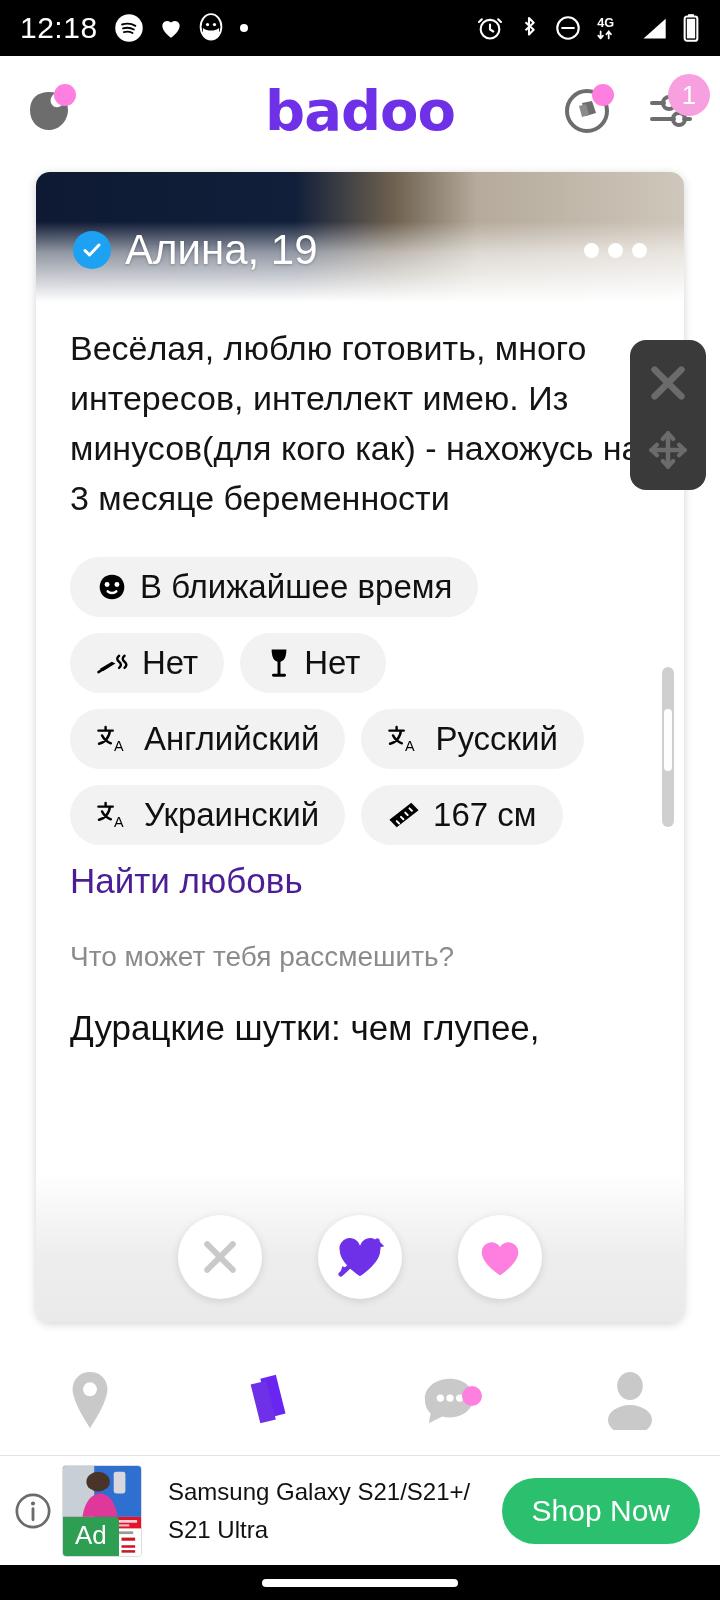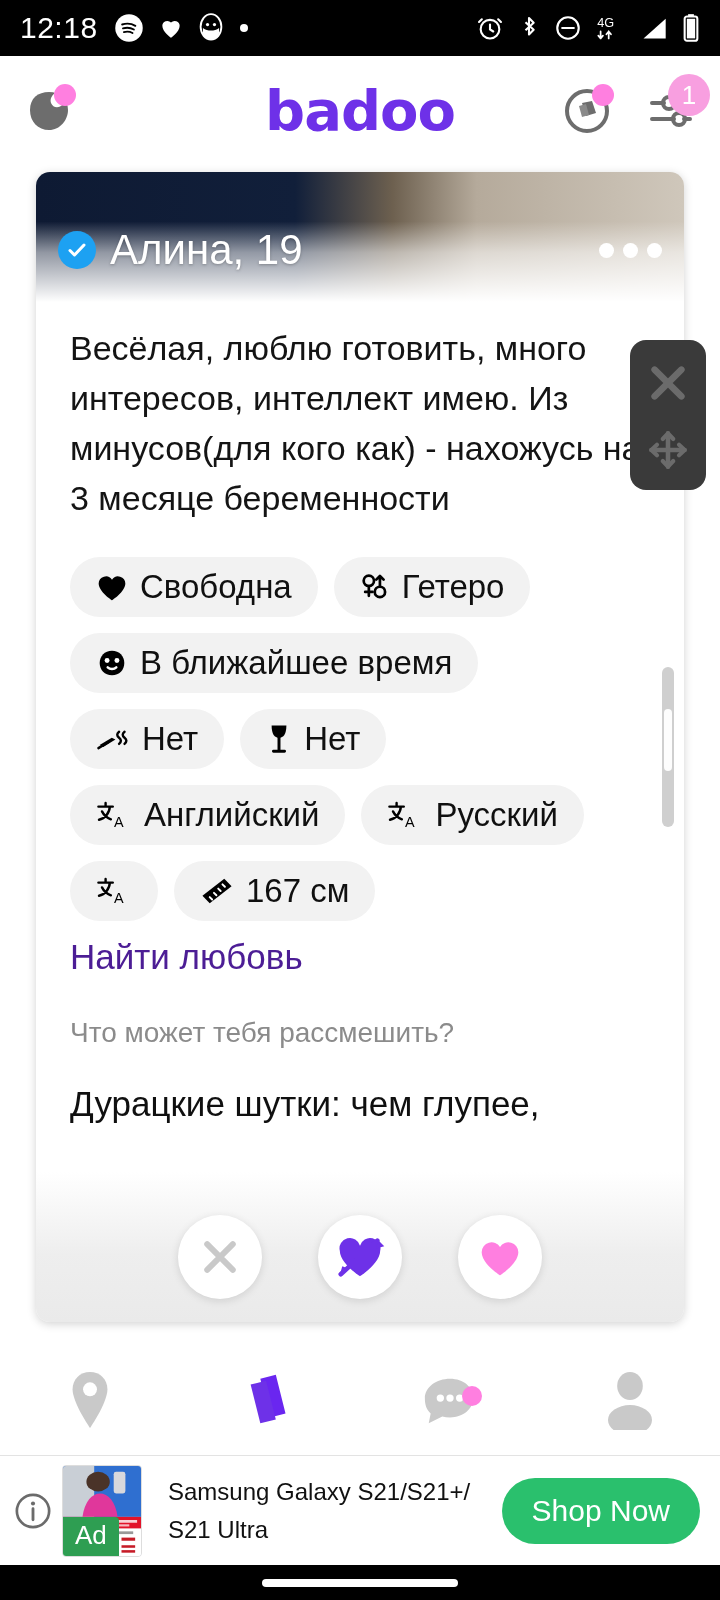--- a/index.html
+++ b/index.html
@@ -13,21 +13,21 @@
   #screen { position:relative; width:720px; height:1368px; background:#ffffff; }
 
   
   .statusbar{
     position:absolute; top:0; left:0; width:720px; height:56px;
     background:#000; color:#fff; display:flex; align-items:center;
     padding:0 20px;
   }
   .sb-time{ font-size:30px; letter-spacing:.5px; font-weight:400; line-height:1; }
   .sb-left-icons{ display:flex; align-items:center; gap:14px; margin-left:16px; }
-  .sb-right{ margin-left:auto; display:flex; align-items:center; gap:14px; }
+  .sb-right{ margin-left:auto; display:flex; align-items:center; gap:14px;font-weight:bold; }
   .sb-ic{ display:block; }
 
   
   .appbar{
     position:absolute; top:56px; left:0; width:720px; height:110px;
     background:#fff; display:flex; align-items:center; padding:2px 20px;
   }
   .appbar-left{ position:relative; width:62px; height:62px; display:flex; align-items:center; }
   .appbar-logo{
     position:absolute; left:0; right:0; text-align:center;
@@ -54,21 +54,21 @@
     box-shadow:0 2px 10px rgba(0,0,0,.18);
   }
   .card-photo{
     position:absolute; top:0; left:0; width:648px; height:130px;
     background:
       linear-gradient(to bottom, rgba(255,255,255,0) 38%, rgba(255,255,255,.55) 62%, #ffffff 100%),
       linear-gradient(to right, #0e1a33 0%, #111f3a 40%, #6d604f 55%, #b5aa9b 68%, #cfc7bb 100%);
   }
   .card-name-row{
     position:absolute; top:48px; left:0; width:648px; height:60px;
-    display:flex; align-items:center; padding:0 22px;
+    display:flex; align-items:center; padding:0 37px;
   }
   .verified{
     width:38px; height:38px; border-radius:50%; background:#1da1f2;
     display:flex; align-items:center; justify-content:center; margin-right:14px; flex:none;
   }
   .card-name{
     font-size:42px; color:#ffffff; font-weight:400; white-space:nowrap;
     text-shadow:0 1px 3px rgba(0,0,0,.25);
   }
   .dots-menu{ margin-left:auto; display:flex; gap:9px; align-items:center; }
@@ -272,37 +272,20 @@
           <i></i>
           <i></i>
         </span>
     </div>
 
     <div class="card-body">
       <div class="sec-label about-label">О себе</div>
       <div class="bio">Весёлая, люблю готовить, много интересов, интеллект имею. Из минусов(для кого как) - нахожусь на 3 месяце беременности</div>
 
 
-      <div class="chips">
-        <span class="chip">
-          <svg width="32" height="30" viewBox="0 0 24 22">
-              <path d="M12 21S2 14.6 2 8.4A5.4 5.4 0 0112 5.6 5.4 5.4 0 0122 8.4C22 14.6 12 21 12 21z" fill="#000"></path>
-            </svg>
-          <span>Свободна</span>
-        </span>
-        <span class="chip">
-          <svg width="30" height="32" viewBox="0 0 24 26">
-              <circle cx="7" cy="8" r="4.2" fill="none" stroke="#000" stroke-width="2.2"></circle>
-              <path d="M7 12.2v8M4 17h6" stroke="#000" stroke-width="2.2" stroke-linecap="round"></path>
-              <circle cx="16" cy="17" r="4.2" fill="none" stroke="#000" stroke-width="2.2"></circle>
-              <path d="M16 12.8V4.5M13 7l3-3 3 3" stroke="#000" stroke-width="2.2" fill="none" stroke-linecap="round" stroke-linejoin="round"></path>
-            </svg>
-          <span>Гетеро</span>
-        </span>
-      </div>
 
       <div class="chips">
         <span class="chip">
           <svg width="32" height="30" viewBox="0 0 26 24">
               <path d="M13 2c6 0 10 4.4 10 10s-4 10-10 10S3 17.6 3 12 7 2 13 2z" fill="#000"></path>
               <circle cx="9" cy="10" r="2" fill="#fff"></circle>
               <circle cx="17" cy="10" r="2" fill="#fff"></circle>
               <path d="M9.5 15.5c1.8 1.8 5.2 1.8 7 0" stroke="#fff" stroke-width="2" fill="none" stroke-linecap="round"></path>
             </svg>
           <span>В ближайшее время</span>
@@ -343,20 +326,21 @@
           <span>Русский</span>
         </span>
       </div>
 
       <div class="chips">
         <span class="chip">
           <svg width="36" height="30" viewBox="0 0 30 24">
               <path d="M2 5h12M8 2v3M11.5 5c0 5-4 10-9 11M5 9c1.6 3.2 4.6 5.6 7.4 6.6" stroke="#000" stroke-width="2" fill="none" stroke-linecap="round"></path>
               <text x="15" y="22" font-family="Liberation Sans, sans-serif" font-size="12" fill="#000">A</text>
             </svg>
+          <span>Украинский</span>
         </span>
         <span class="chip">
           <svg width="34" height="30" viewBox="0 0 28 24">
               <path d="M20 2l6 6L8 22l-6-6z" fill="#000"></path>
               <path d="M18.5 6.5l2 2M15 10l2 2M11.5 13.5l2 2M8 17l2 2" stroke="#fff" stroke-width="1.6" stroke-linecap="round"></path>
             </svg>
           <span>167 см</span>
         </span>
       </div>
 

